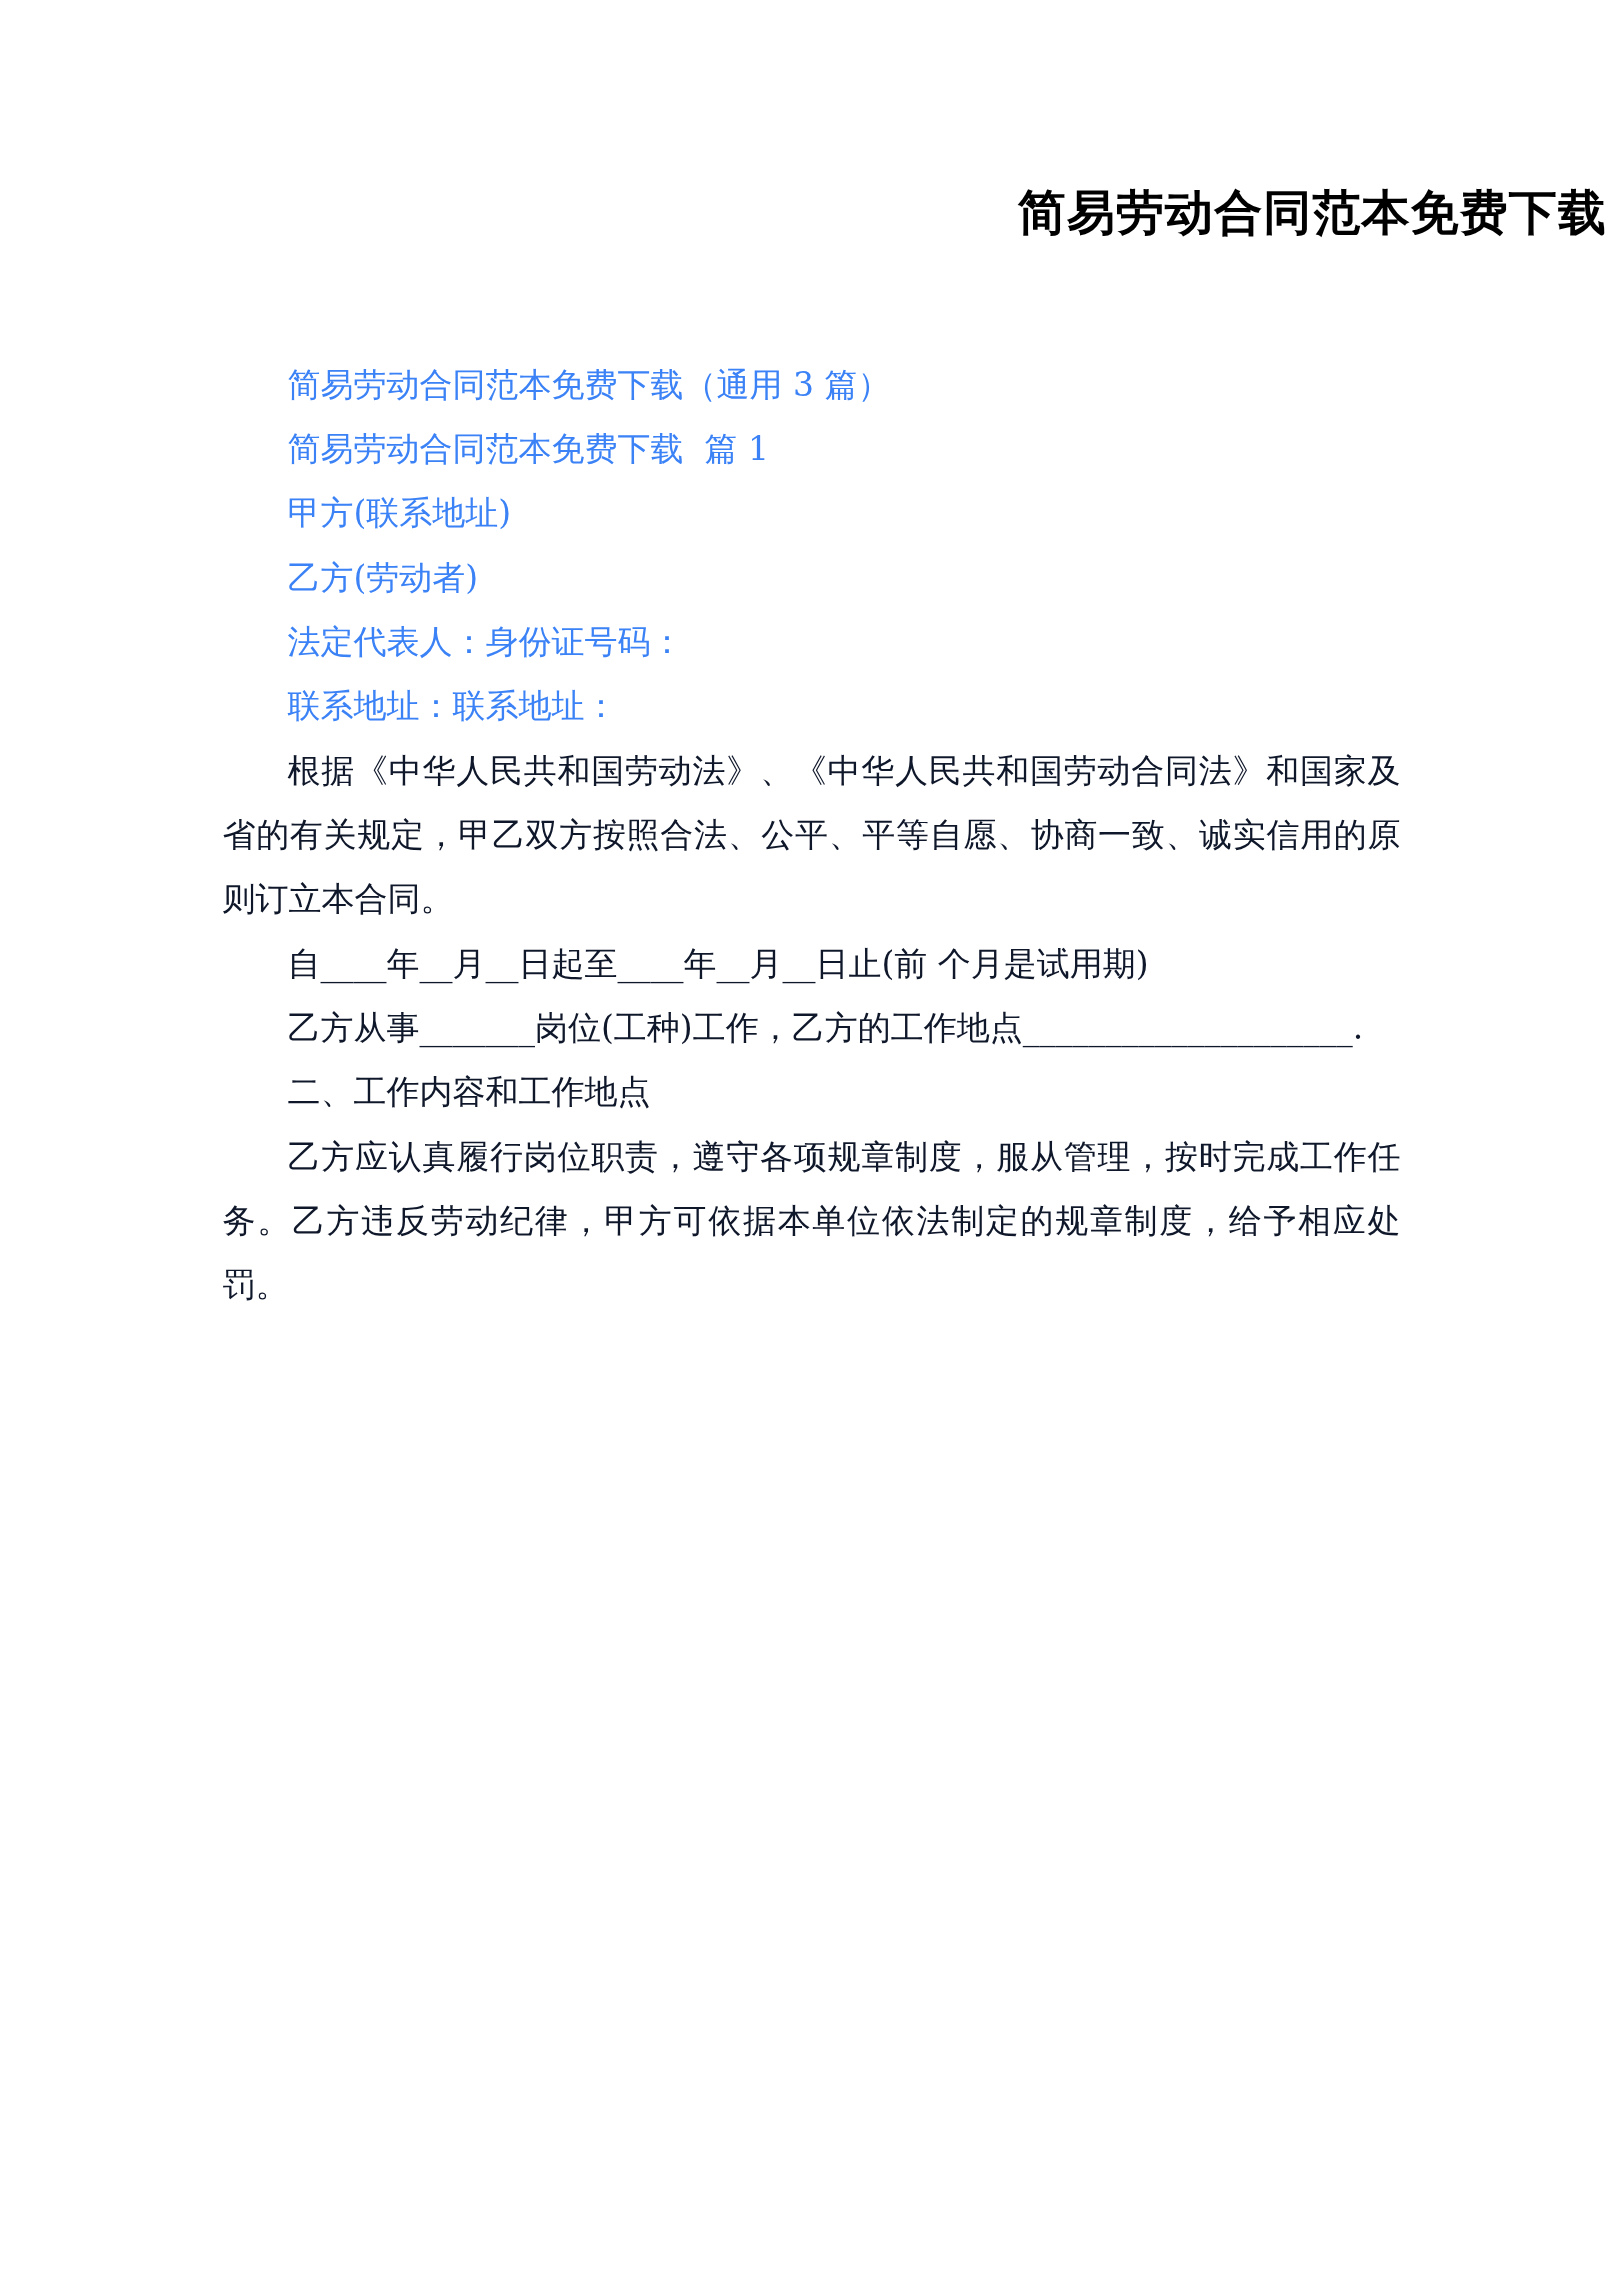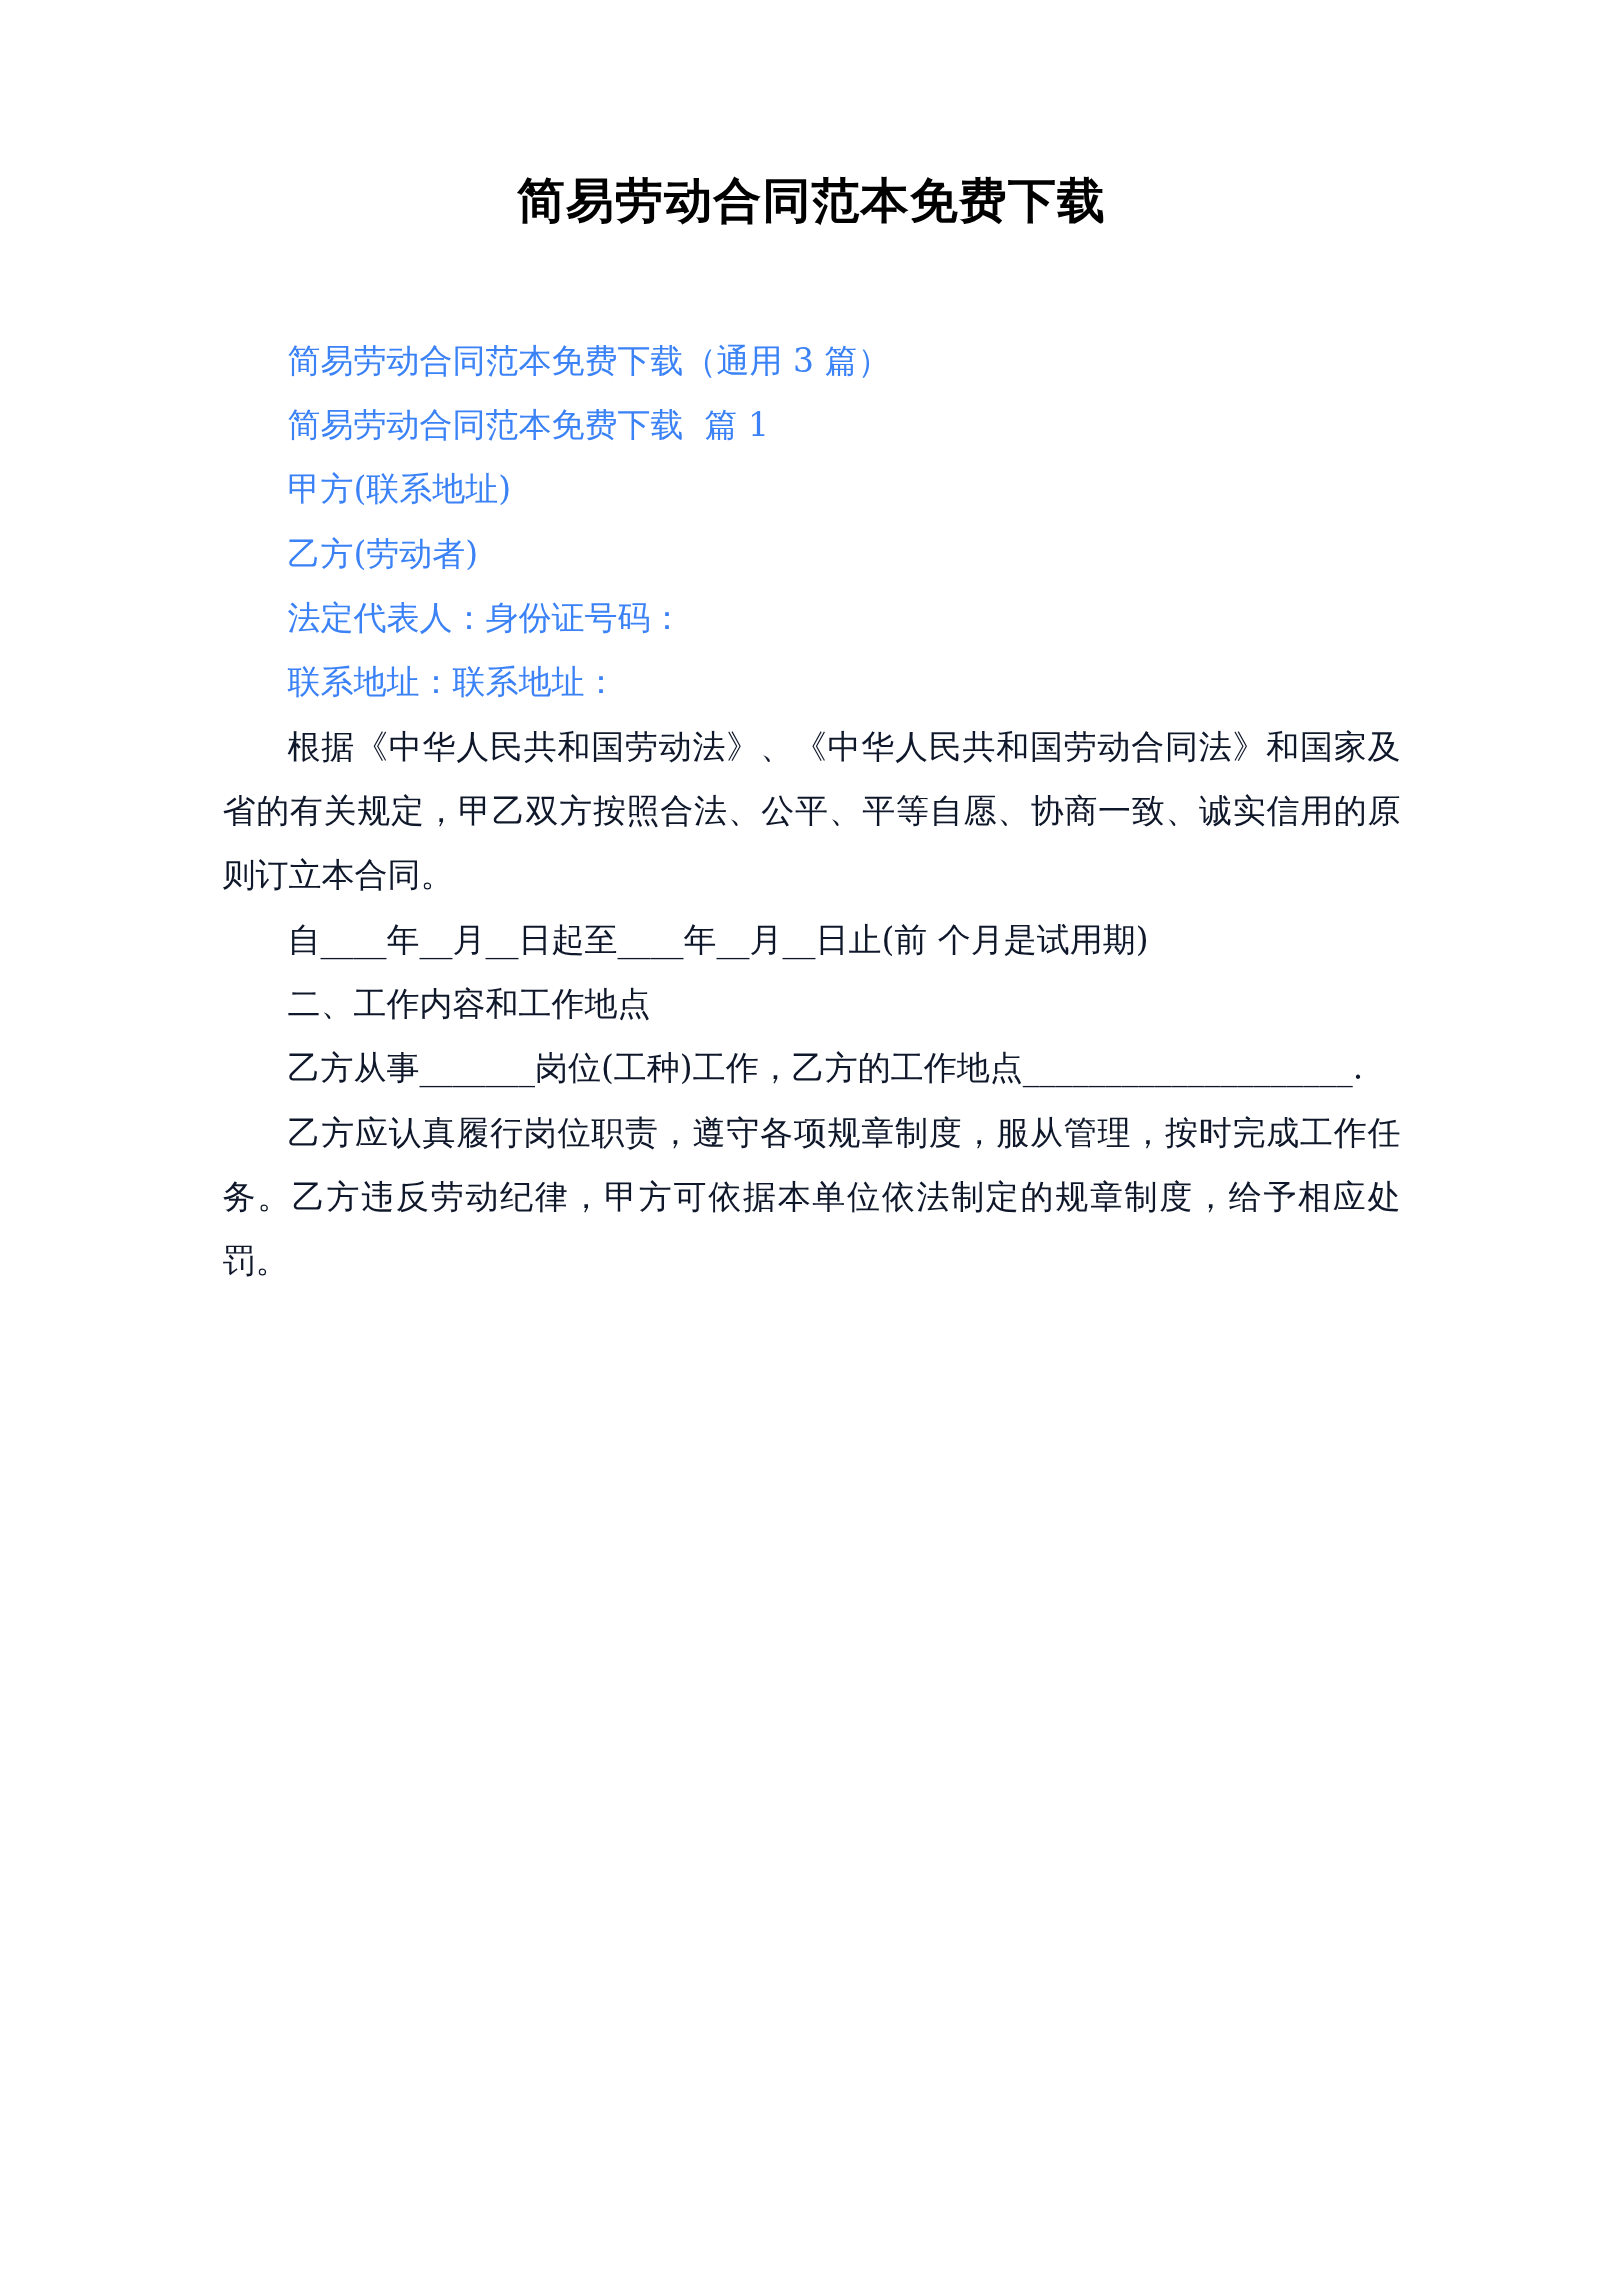--- a/index.html
+++ b/index.html
@@ -16,23 +16,23 @@
   }
   .page {
     position: relative;
     width: 1623px;
     height: 2295px;
     box-sizing: border-box;
     padding: 0;
     background: #ffffff;
   }
   .doc-title {
-    margin: 4px;
+    margin: 16px;
     padding-top: 168px;
-    text-align: center;
+    text-align: right;
     font-family: "DejaVu Sans", sans-serif;
     font-weight: bold;
     font-size: 48px;
     letter-spacing: 1.1px;
     line-height: 1.2;
     color: #000000;
   }
   .body-block {
     margin: 0 auto;
     width: 1178px;
@@ -71,19 +71,19 @@
 
     <div class="line indent-small">简易劳动合同范本免费下载（通用 3 篇）</div>
     <div class="line indent-small">简易劳动合同范本免费下载  篇 1</div>
     <div class="line indent-small">甲方(联系地址)</div>
     <div class="line indent-small">乙方(劳动者)</div>
     <div class="line indent-small">法定代表人：身份证号码：</div>
     <div class="line indent-small">联系地址：联系地址：</div>
 
     <div class="para">根据《中华人民共和国劳动法》、《中华人民共和国劳动合同法》和国家及省的有关规定，甲乙双方按照合法、公平、平等自愿、协商一致、诚实信用的原则订立本合同。</div>
     <div class="para">自____年__月__日起至____年__月__日止(前 个月是试用期)</div>
+    <div class="para">乙方从事_______岗位(工种)工作，乙方的工作地点____________________.</div>
     <div class="para">二、工作内容和工作地点</div>
-    <div class="para">乙方从事_______岗位(工种)工作，乙方的工作地点____________________.</div>
     <div class="para">乙方应认真履行岗位职责，遵守各项规章制度，服从管理，按时完成工作任务。乙方违反劳动纪律，甲方可依据本单位依法制定的规章制度，给予相应处罚。</div>
 
   </div>
 </div>
 
 
 </body></html>

